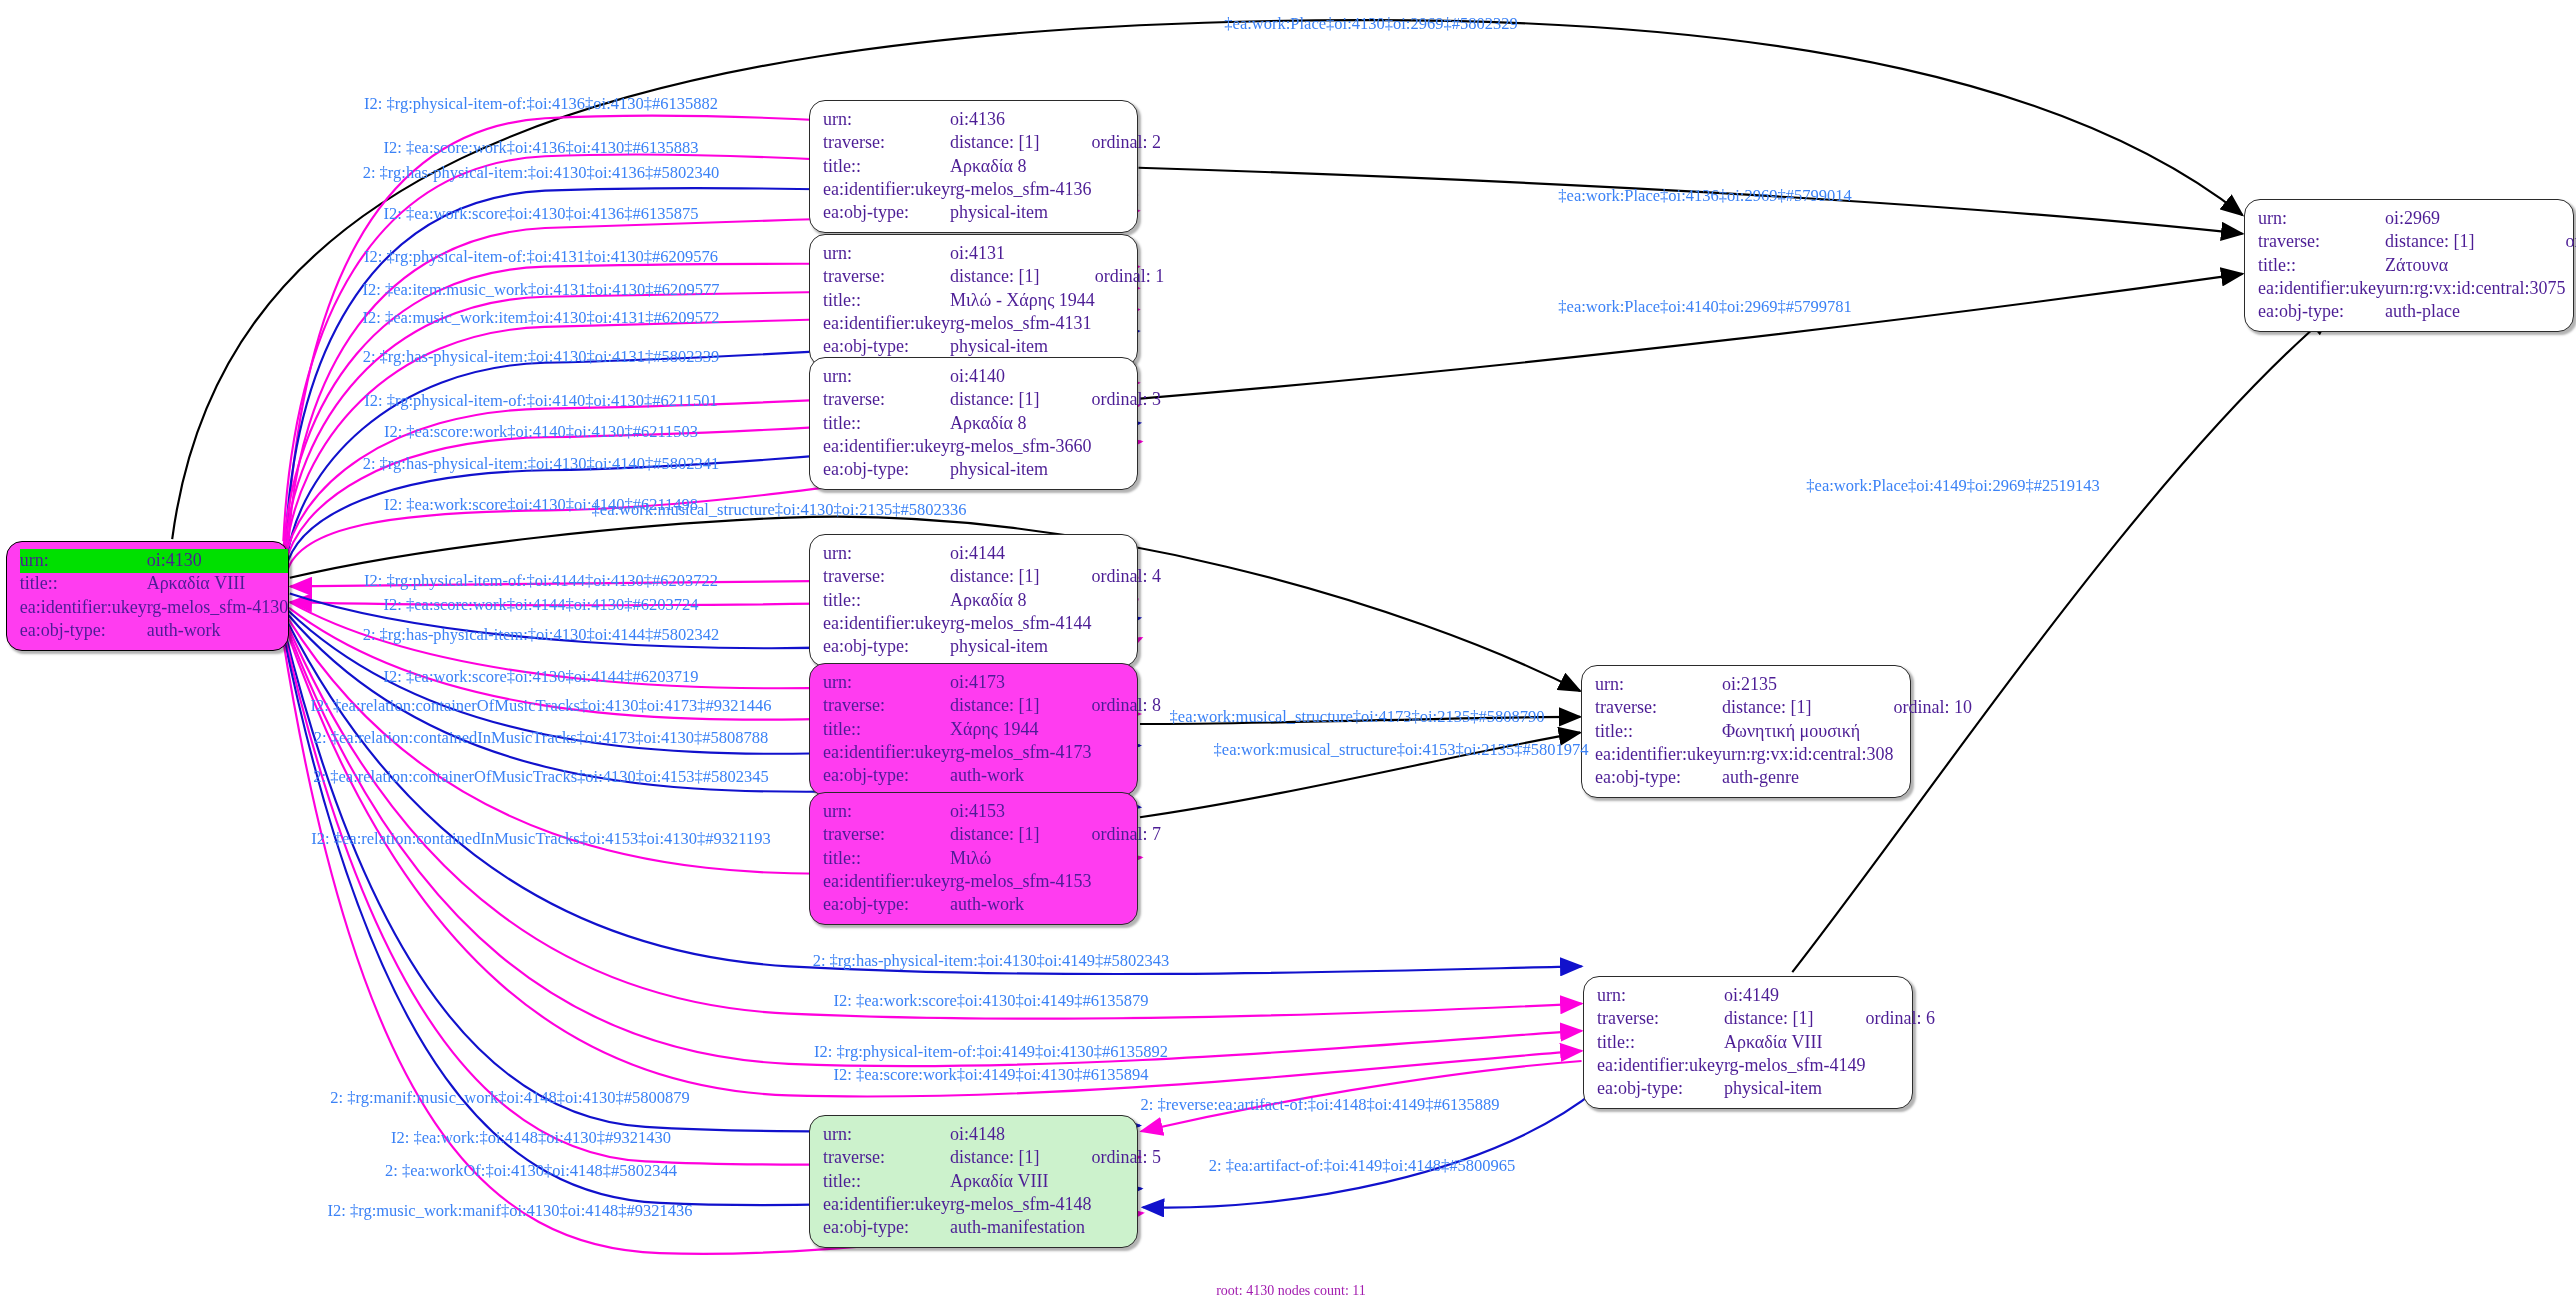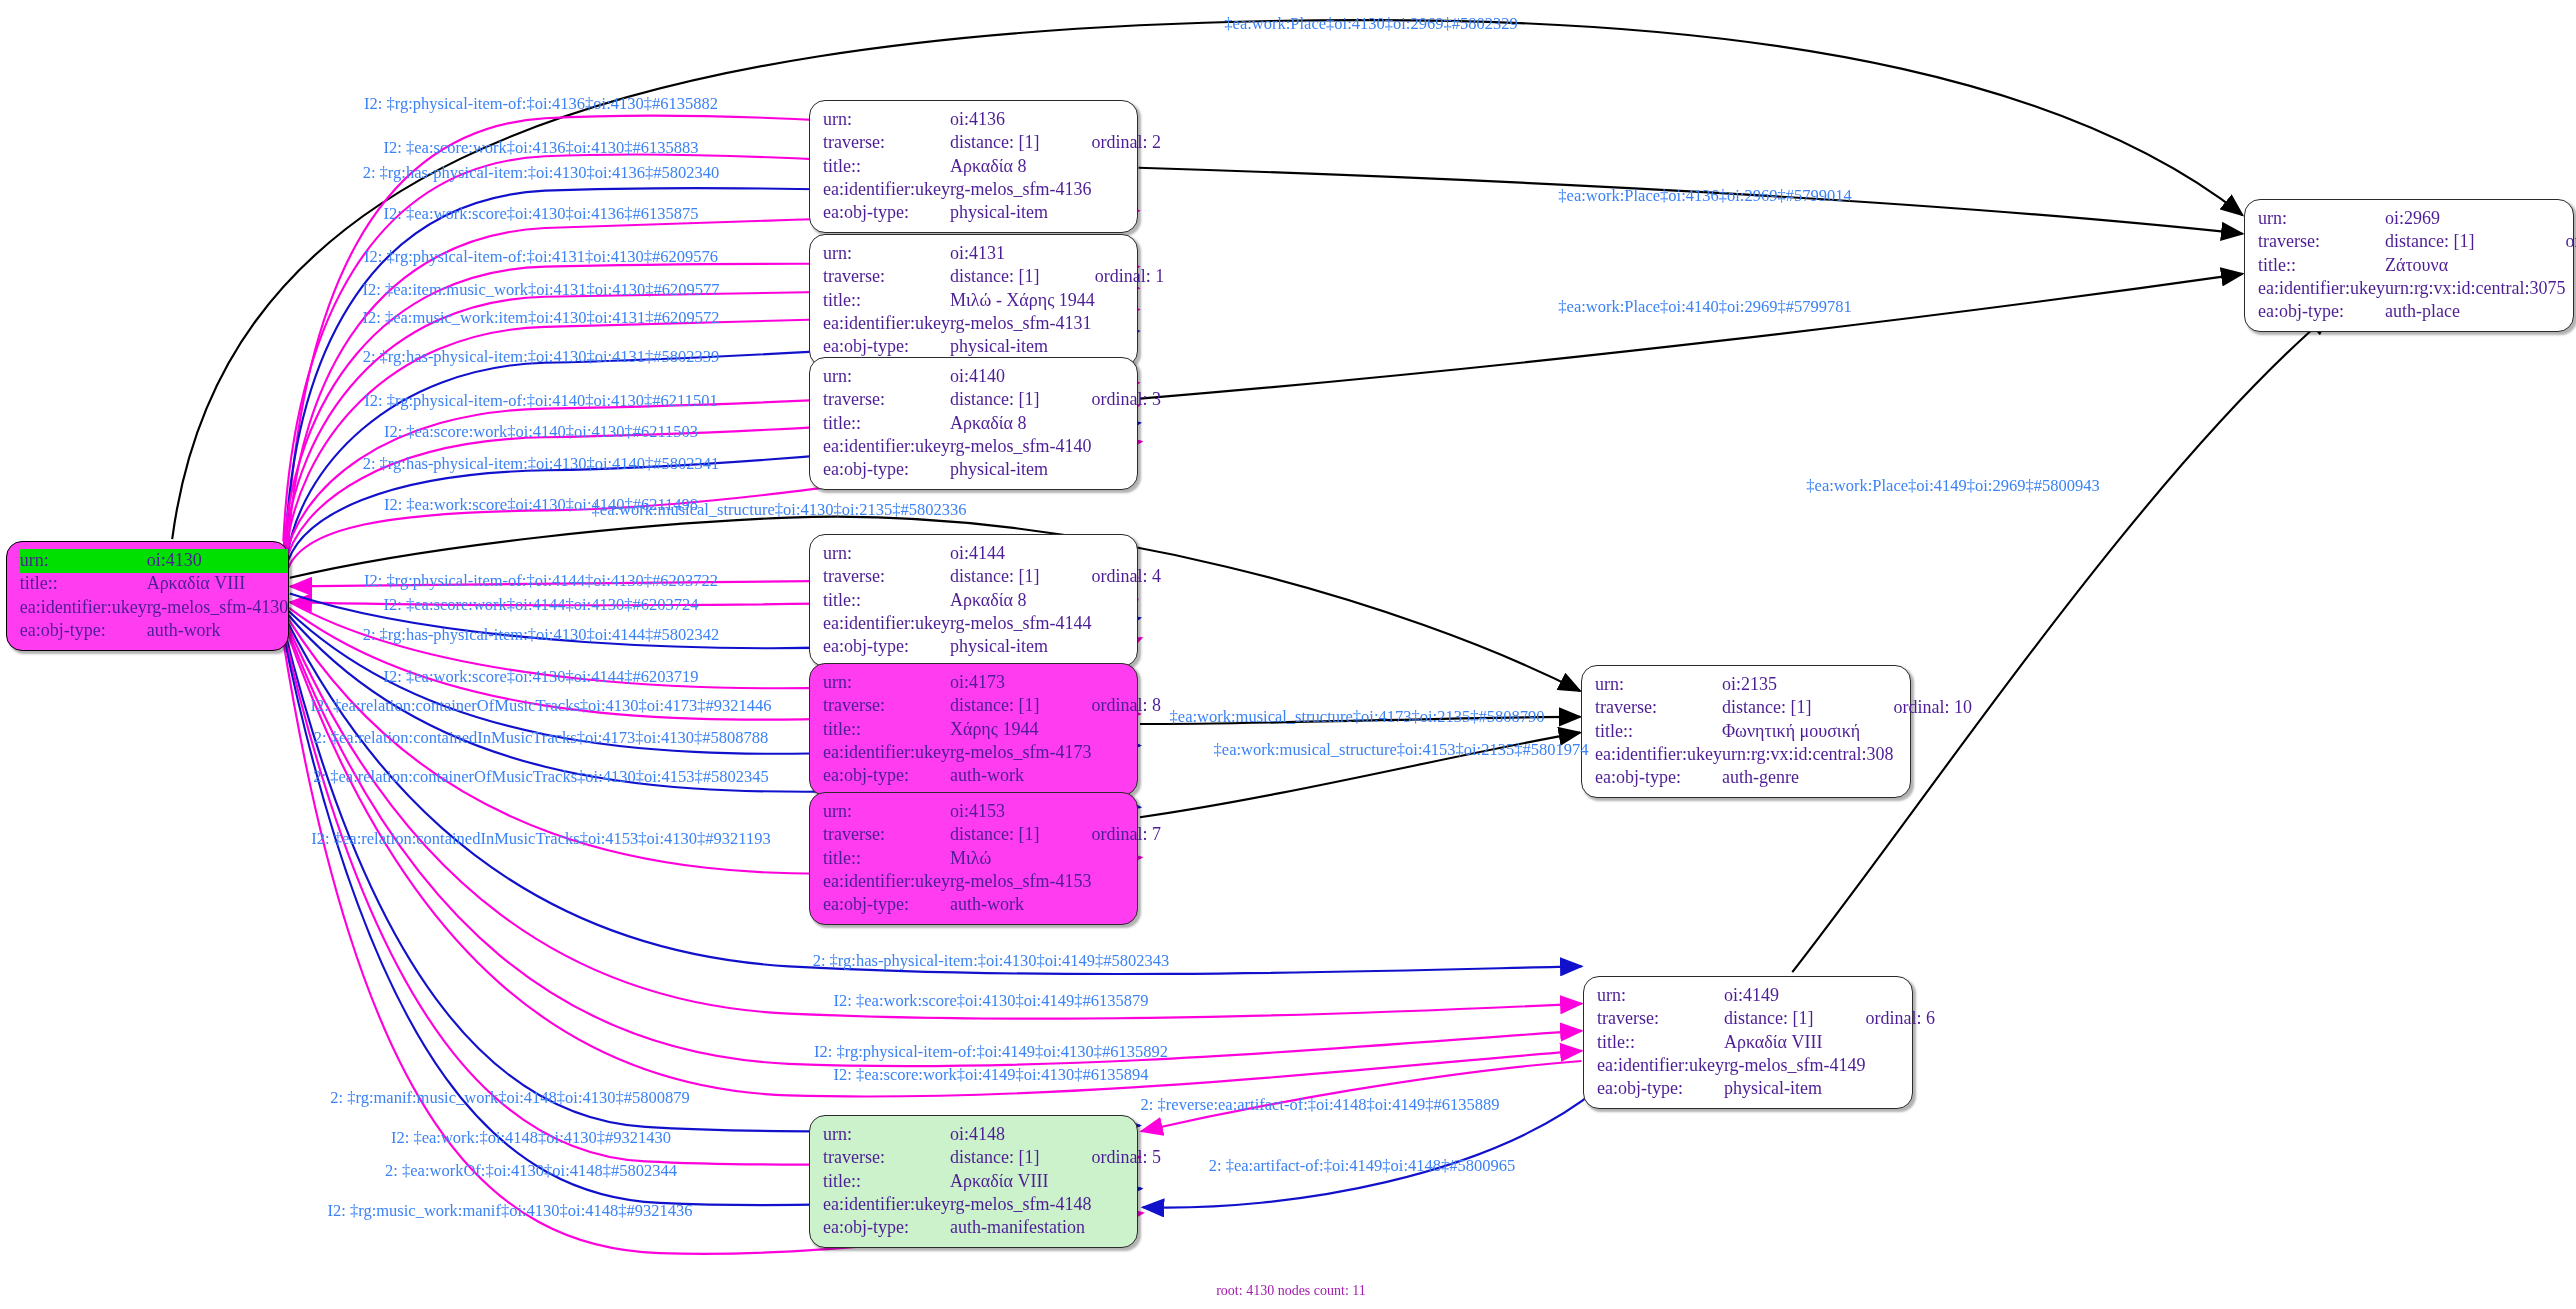--- a/index.html
+++ b/index.html
@@ -260,21 +260,21 @@
           <td class="v">distance: [1]</td>
           <td class="ord">ordinal: 3</td>
           </tr>
       <tr>
             <td class="k">title::</td>
           <td class="v">Αρκαδία 8</td>
             <td></td>
           </tr>
       <tr>
             <td class="k">ea:identifier:ukey</td>
-          <td class="v">rg-melos_sfm-4140</td>
+          <td class="v">rg-melos_sfm-3660</td>
             <td></td>
           </tr>
       <tr>
             <td class="k">ea:obj-type:</td>
           <td class="v">physical-item</td>
             <td></td>
           </tr>
     </tbody>
       </table>
   </div>
@@ -522,21 +522,21 @@
   <div class="edge-label" style="left:541px;  top:571px;">I2: ‡rg:physical-item-of:‡oi:4144‡oi:4130‡#6203722</div>
   <div class="edge-label" style="left:541px;  top:595px;">I2: ‡ea:score:work‡oi:4144‡oi:4130‡#6203724</div>
   <div class="edge-label" style="left:541px;  top:625px;">2: ‡rg:has-physical-item:‡oi:4130‡oi:4144‡#5802342</div>
   <div class="edge-label" style="left:541px;  top:667px;">I2: ‡ea:work:score‡oi:4130‡oi:4144‡#6203719</div>
   <div class="edge-label" style="left:541px;  top:696px;">I2: ‡ea:relation:containerOfMusicTracks‡oi:4130‡oi:4173‡#9321446</div>
   <div class="edge-label" style="left:541px;  top:728px;">2: ‡ea:relation:containedInMusicTracks‡oi:4173‡oi:4130‡#5808788</div>
   <div class="edge-label" style="left:1357px; top:707px;">‡ea:work:musical_structure‡oi:4173‡oi:2135‡#5808790</div>
   <div class="edge-label" style="left:1357px; top:740px;margin-left:44px;">‡ea:work:musical_structure‡oi:4153‡oi:2135‡#5801974</div>
   <div class="edge-label" style="left:541px;  top:767px;">2: ‡ea:relation:containerOfMusicTracks‡oi:4130‡oi:4153‡#5802345</div>
   <div class="edge-label" style="left:541px;  top:829px;">I2: ‡ea:relation:containedInMusicTracks‡oi:4153‡oi:4130‡#9321193</div>
-  <div class="edge-label" style="left:1953px; top:476px;">‡ea:work:Place‡oi:4149‡oi:2969‡#5800943</div>
+  <div class="edge-label" style="left:1953px; top:476px;">‡ea:work:Place‡oi:4149‡oi:2969‡#2519143</div>
   <div class="edge-label" style="left:991px; top:951px;">2: ‡rg:has-physical-item:‡oi:4130‡oi:4149‡#5802343</div>
   <div class="edge-label" style="left:991px; top:991px;">I2: ‡ea:work:score‡oi:4130‡oi:4149‡#6135879</div>
   <div class="edge-label" style="left:991px; top:1042px;">I2: ‡rg:physical-item-of:‡oi:4149‡oi:4130‡#6135892</div>
   <div class="edge-label" style="left:991px; top:1065px;">I2: ‡ea:score:work‡oi:4149‡oi:4130‡#6135894</div>
   <div class="edge-label" style="left:1320px; top:1095px;">2: ‡reverse:ea:artifact-of:‡oi:4148‡oi:4149‡#6135889</div>
   <div class="edge-label" style="left:510px;  top:1088px;">2: ‡rg:manif:music_work‡oi:4148‡oi:4130‡#5800879</div>
   <div class="edge-label" style="left:531px;  top:1128px;">I2: ‡ea:work:‡oi:4148‡oi:4130‡#9321430</div>
   <div class="edge-label" style="left:531px;  top:1161px;">2: ‡ea:workOf:‡oi:4130‡oi:4148‡#5802344</div>
   <div class="edge-label" style="left:1362px; top:1156px;">2: ‡ea:artifact-of:‡oi:4149‡oi:4148‡#5800965</div>
   <div class="edge-label" style="left:510px;  top:1201px;">I2: ‡rg:music_work:manif‡oi:4130‡oi:4148‡#9321436</div>

